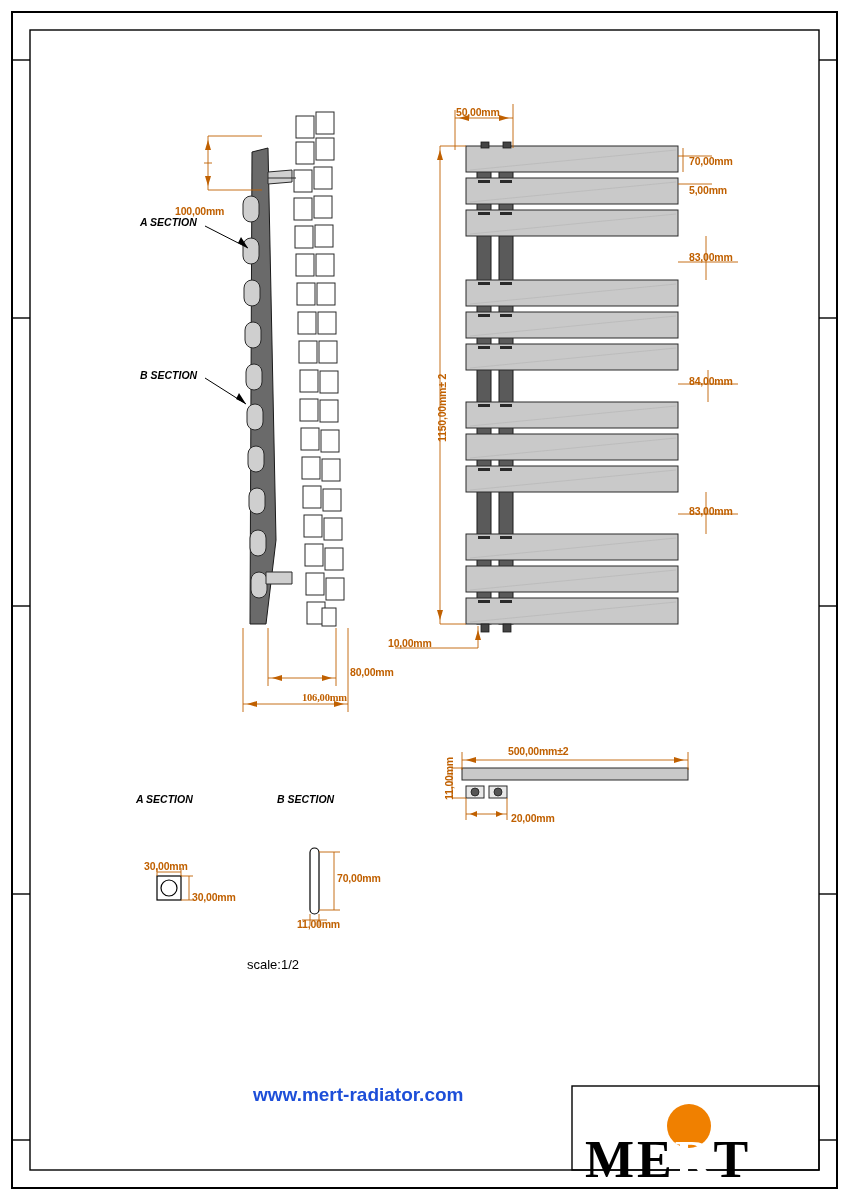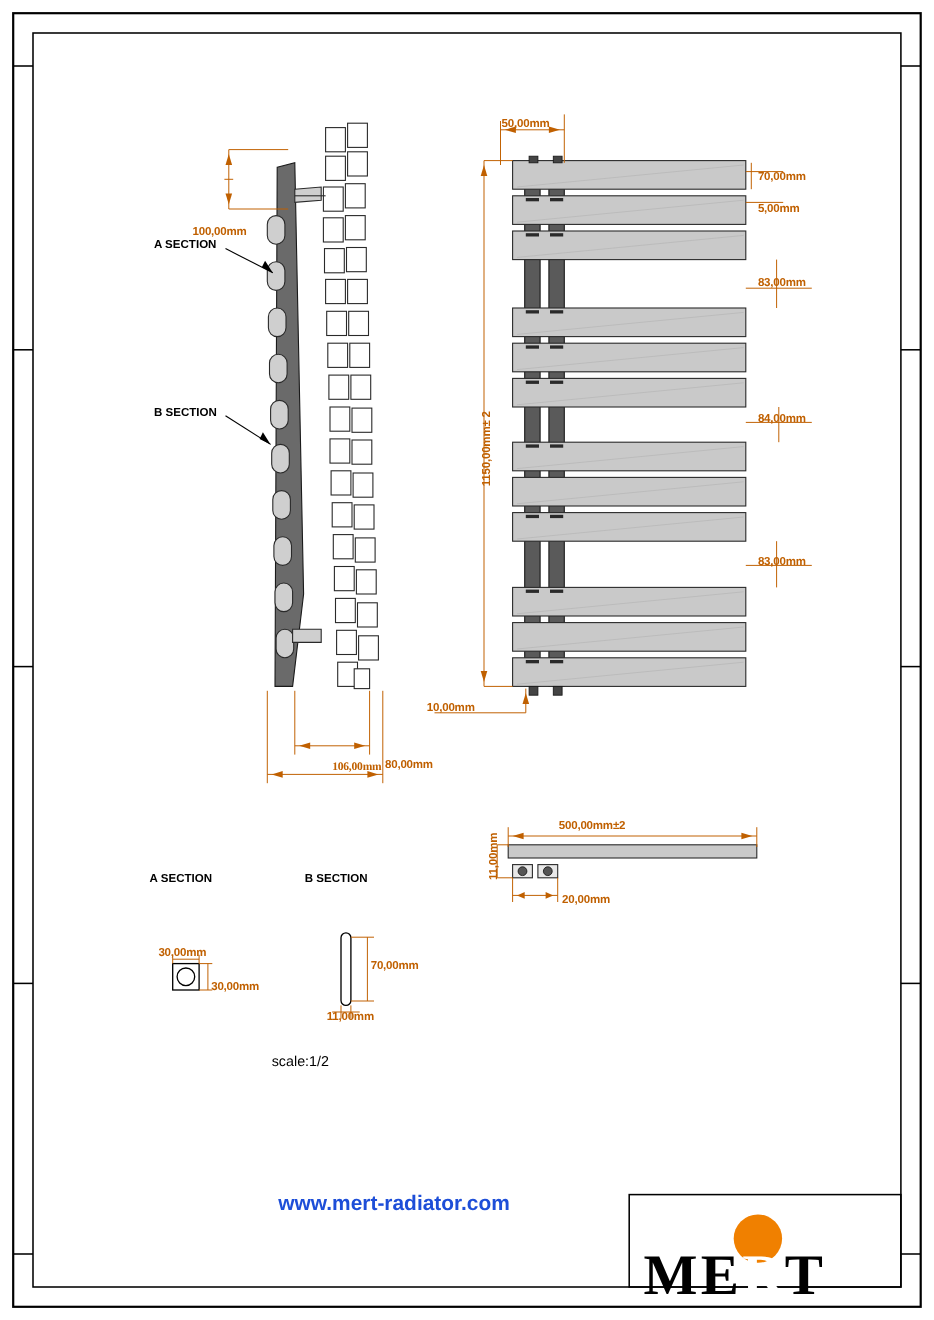--- a/index.html
+++ b/index.html
@@ -29,20 +29,21 @@
     white-space: nowrap;
     letter-spacing: -0.2px;
   }
   .lbl {
     position: absolute;
     color: #000000;
     font-size: 10.5px;
     font-weight: bold;
     font-family: "Liberation Sans", sans-serif;
     white-space: nowrap;
+    font-style: italic;
   }
   .small {
     position: absolute;
     color: #000000;
     font-size: 13px;
     font-family: "Liberation Sans", sans-serif;
     white-space: nowrap;
   }
   .vert {
     transform-origin: 0 0;
@@ -372,21 +373,21 @@
     </g>
   </g>
 
   <g>
     <rect x="572" y="1086" width="247" height="84" fill="none" stroke="#000" stroke-width="1.4"></rect>
   </g>
 
 </svg>
 
 <div class="dim" style="left:175px; top:158px;margin-top:47px;">100,00mm</div>
-<div class="dim" style="left:302px; top:689px;padding-left:48px;">80,00mm</div>
+<div class="dim" style="left:302px; top:666px;padding-left:48px;">80,00mm</div>
 <div class="dim" style="left:302px; top:692px;font-family:Liberation Serif, serif;">106,00mm</div>
 
 <div class="lbl" style="left:140px; top:216px;">A SECTION</div>
 <div class="lbl" style="left:140px; top:369px;">B SECTION</div>
 
 <div class="dim" style="left:456px; top:106px;">50,00mm</div>
 <div class="dim" style="left:689px; top:155px;">70,00mm</div>
 <div class="dim" style="left:689px; top:184px;">5,00mm</div>
 <div class="dim" style="left:689px; top:251px;">83,00mm</div>
 <div class="dim" style="left:689px; top:375px;">84,00mm</div>

